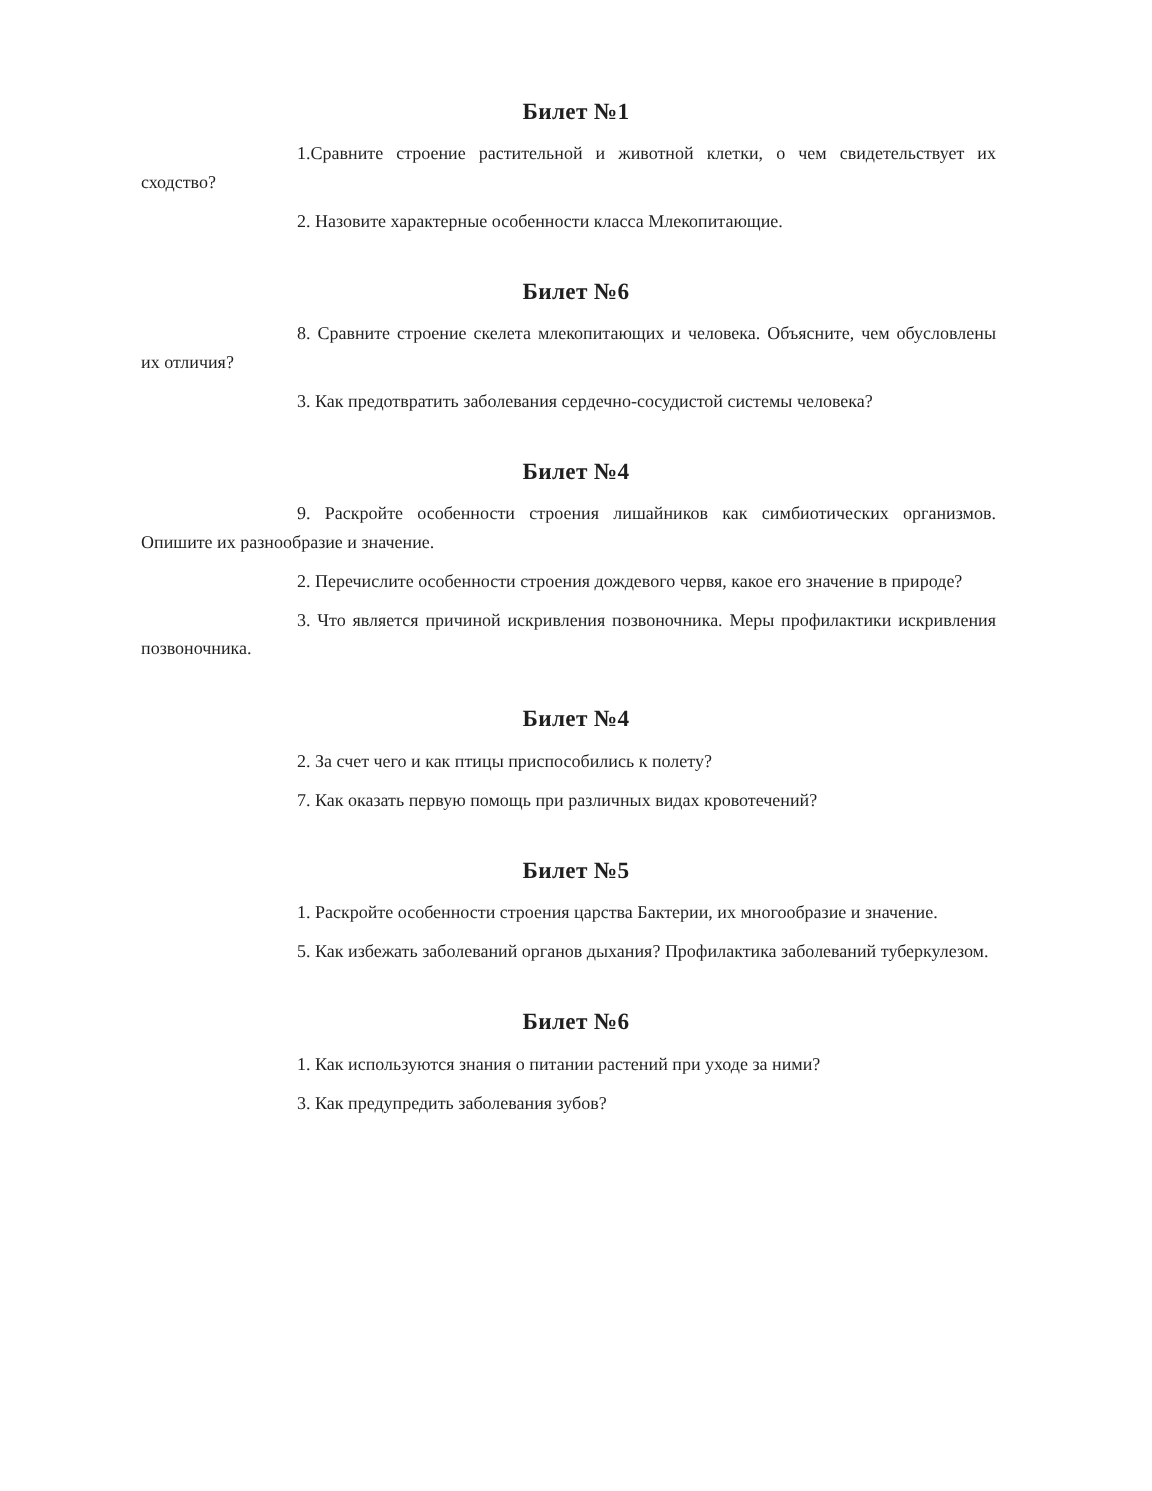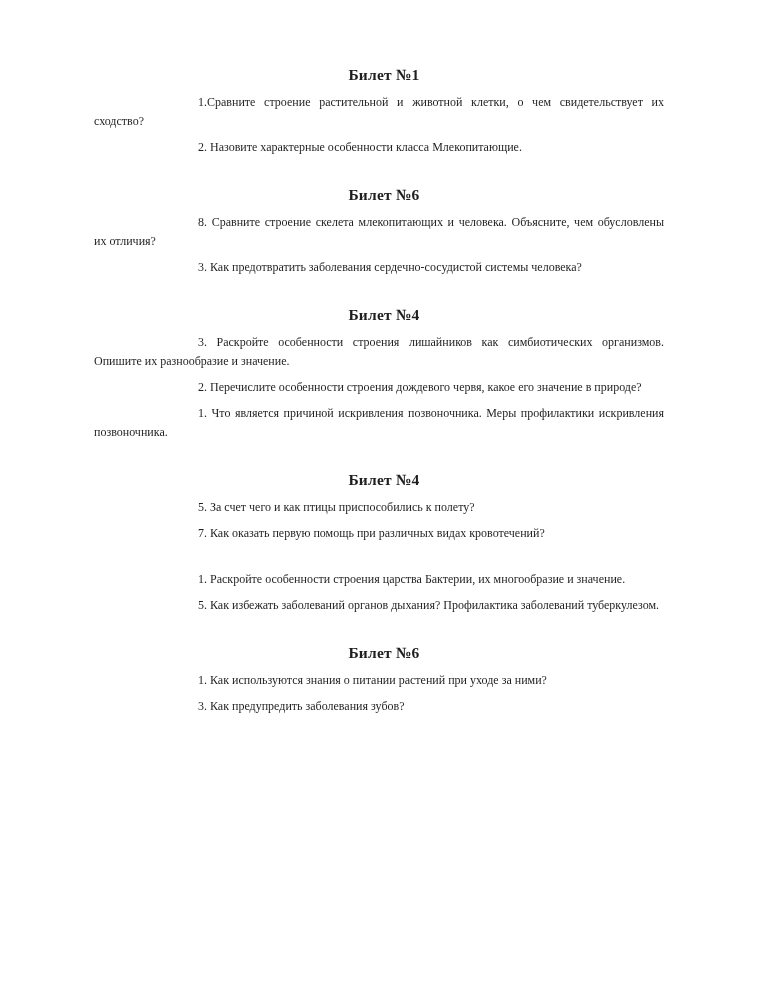--- a/index.html
+++ b/index.html
@@ -50,32 +50,33 @@
   </section>
 
   <section class="ticket">
     <h2 class="ticket-title">Билет №6</h2>
     <p class="question">8. Сравните строение скелета млекопитающих и человека. Объясните, чем обусловлены их отличия?</p>
     <p class="question">3. Как предотвратить заболевания сердечно-сосудистой системы человека?</p>
   </section>
 
   <section class="ticket">
     <h2 class="ticket-title">Билет №4</h2>
-    <p class="question">3. Раскройте особенности строения лишайников как симбиотических организмов. Опишите их разнообразие и значение.</p>
+    <p class="question">9. Раскройте особенности строения лишайников как симбиотических организмов. Опишите их разнообразие и значение.</p>
     <p class="question">2. Перечислите особенности строения дождевого червя, какое его значение в природе?</p>
-    <p class="question">1. Что является причиной искривления позвоночника. Меры профилактики искривления позвоночника.</p>
+    <p class="question">3. Что является причиной искривления позвоночника. Меры профилактики искривления позвоночника.</p>
   </section>
 
   <section class="ticket">
     <h2 class="ticket-title">Билет №4</h2>
-    <p class="question">5. За счет чего и как птицы приспособились к полету?</p>
+    <p class="question">2. За счет чего и как птицы приспособились к полету?</p>
     <p class="question">7. Как оказать первую помощь при различных видах кровотечений?</p>
   </section>
 
   <section class="ticket">
+    <h2 class="ticket-title">Билет №5</h2>
     <p class="question">1. Раскройте особенности строения царства Бактерии, их многообразие и значение.</p>
     <p class="question">5. Как избежать заболеваний органов дыхания? Профилактика заболеваний туберкулезом.</p>
   </section>
 
   <section class="ticket">
     <h2 class="ticket-title">Билет №6</h2>
     <p class="question">1. Как используются знания о питании растений при уходе за ними?</p>
     <p class="question">3. Как предупредить заболевания зубов?</p>
   </section>
 

